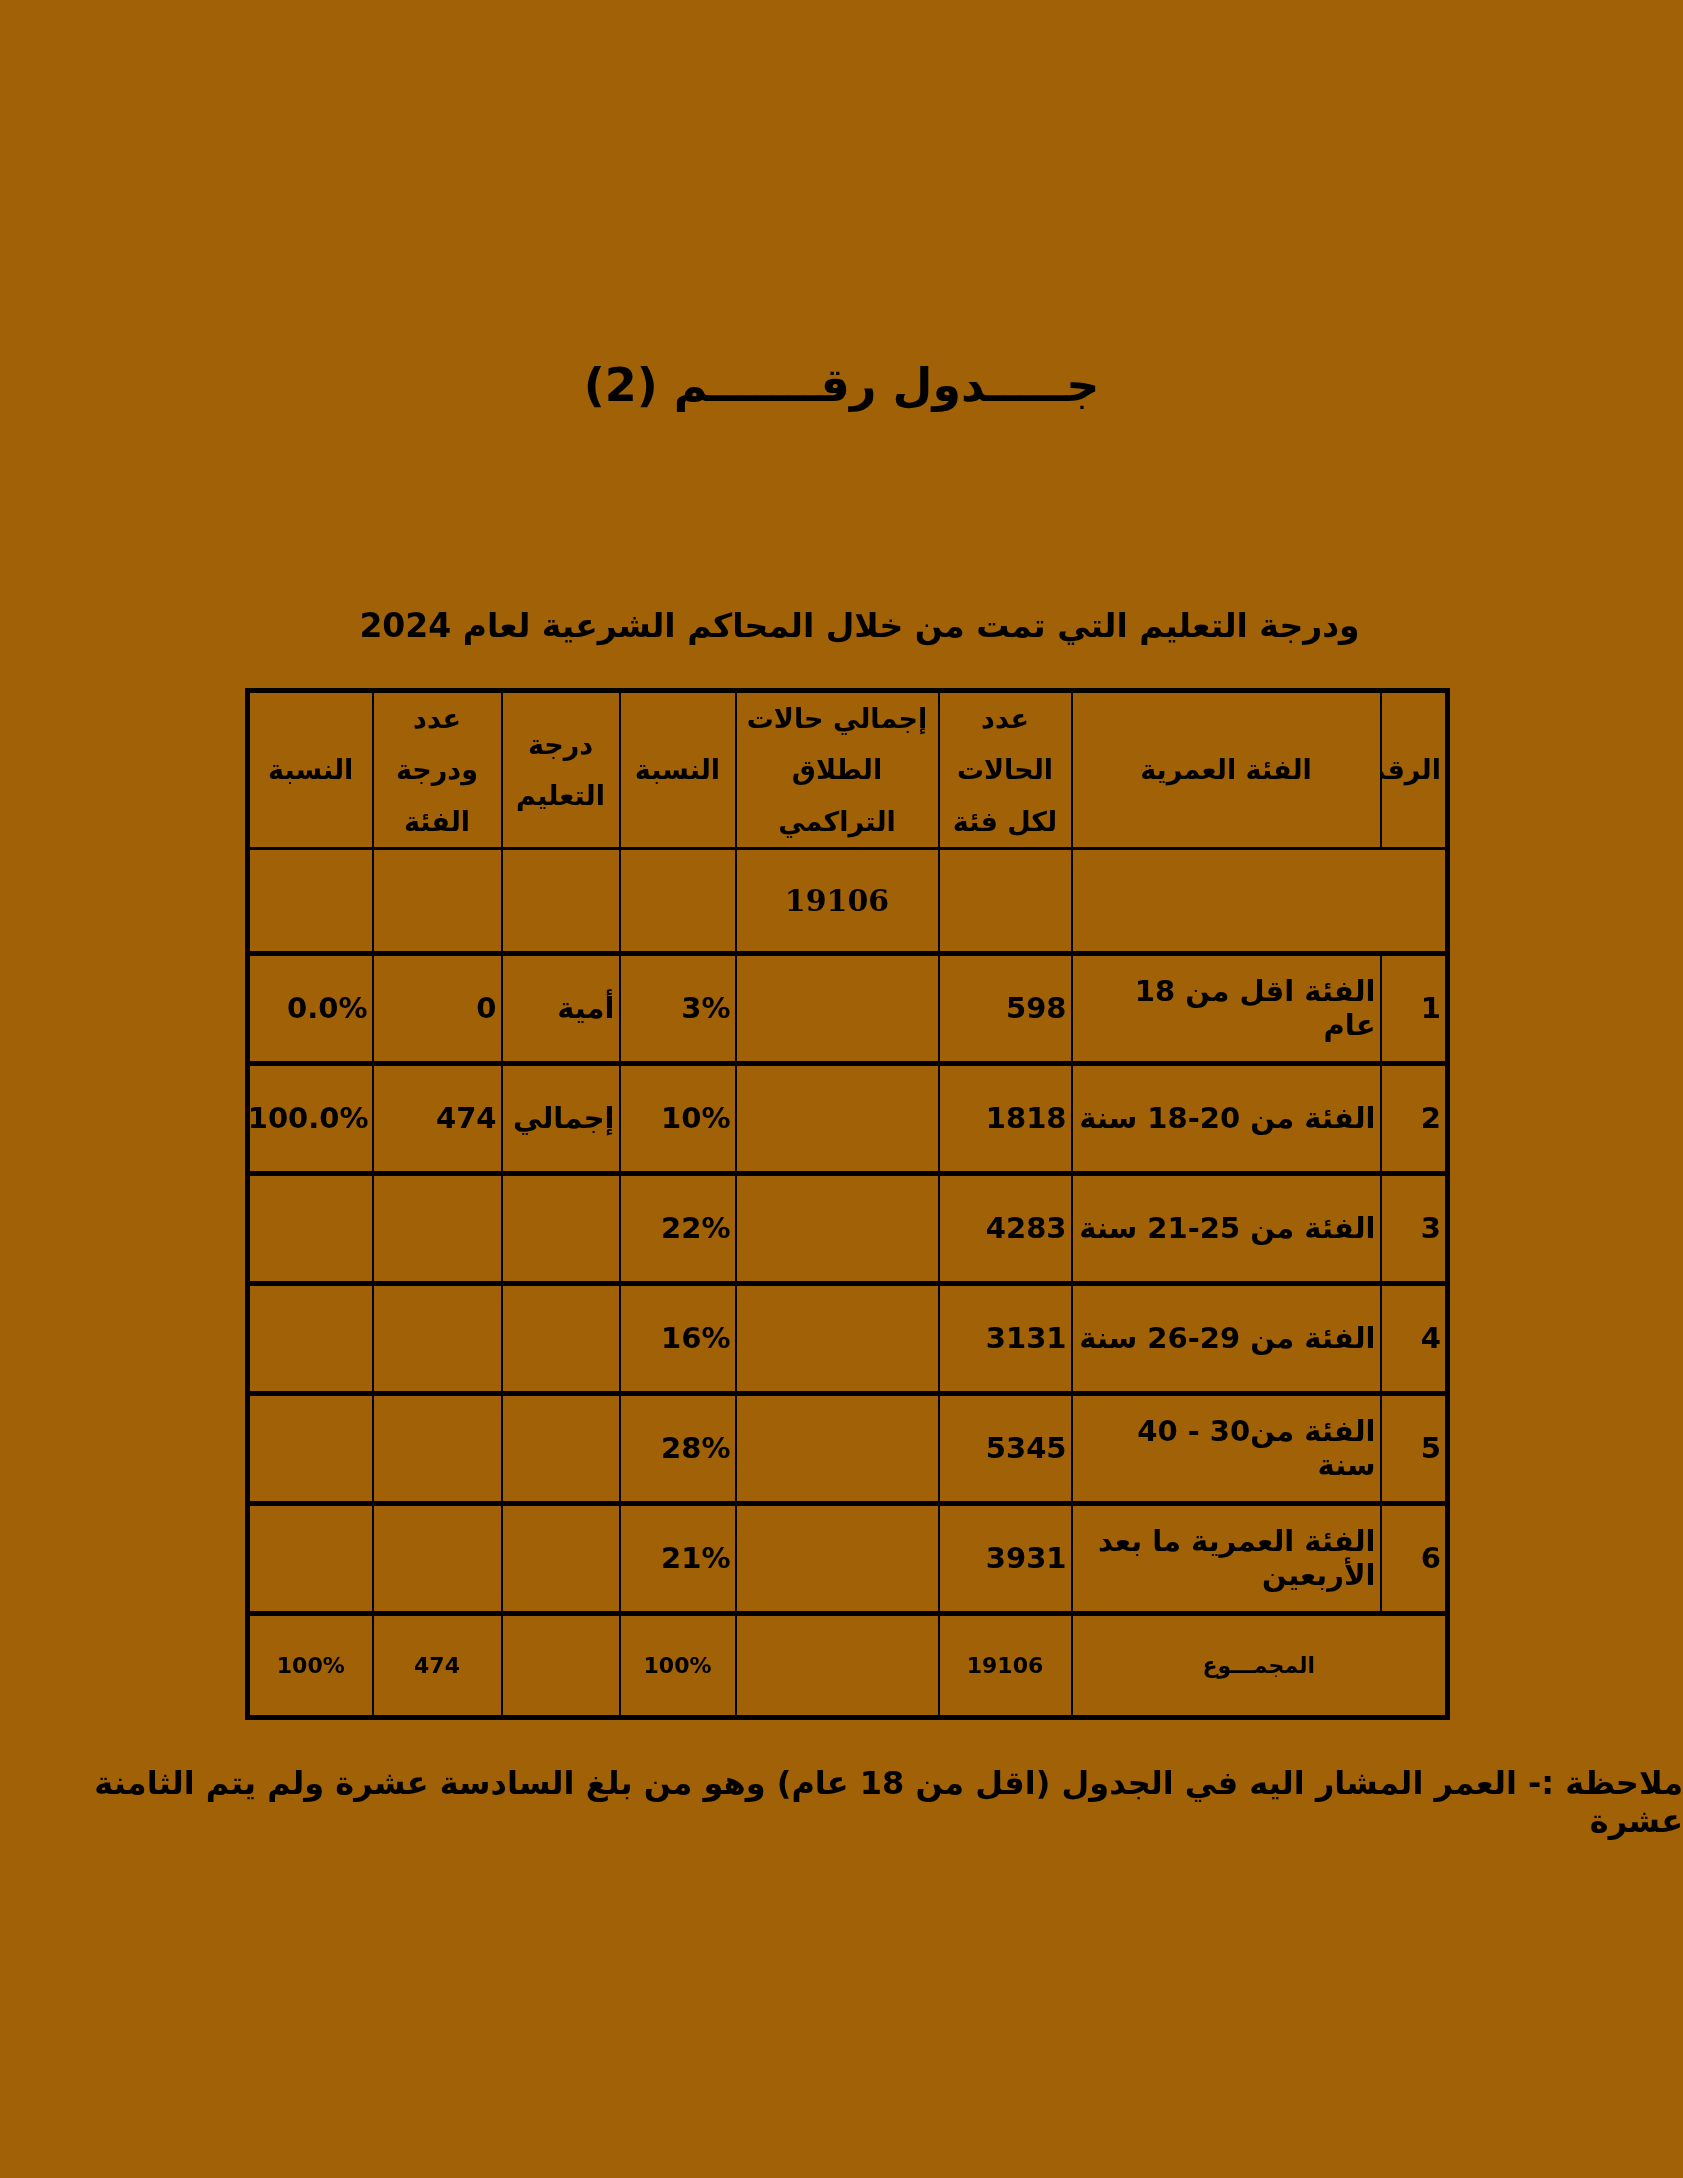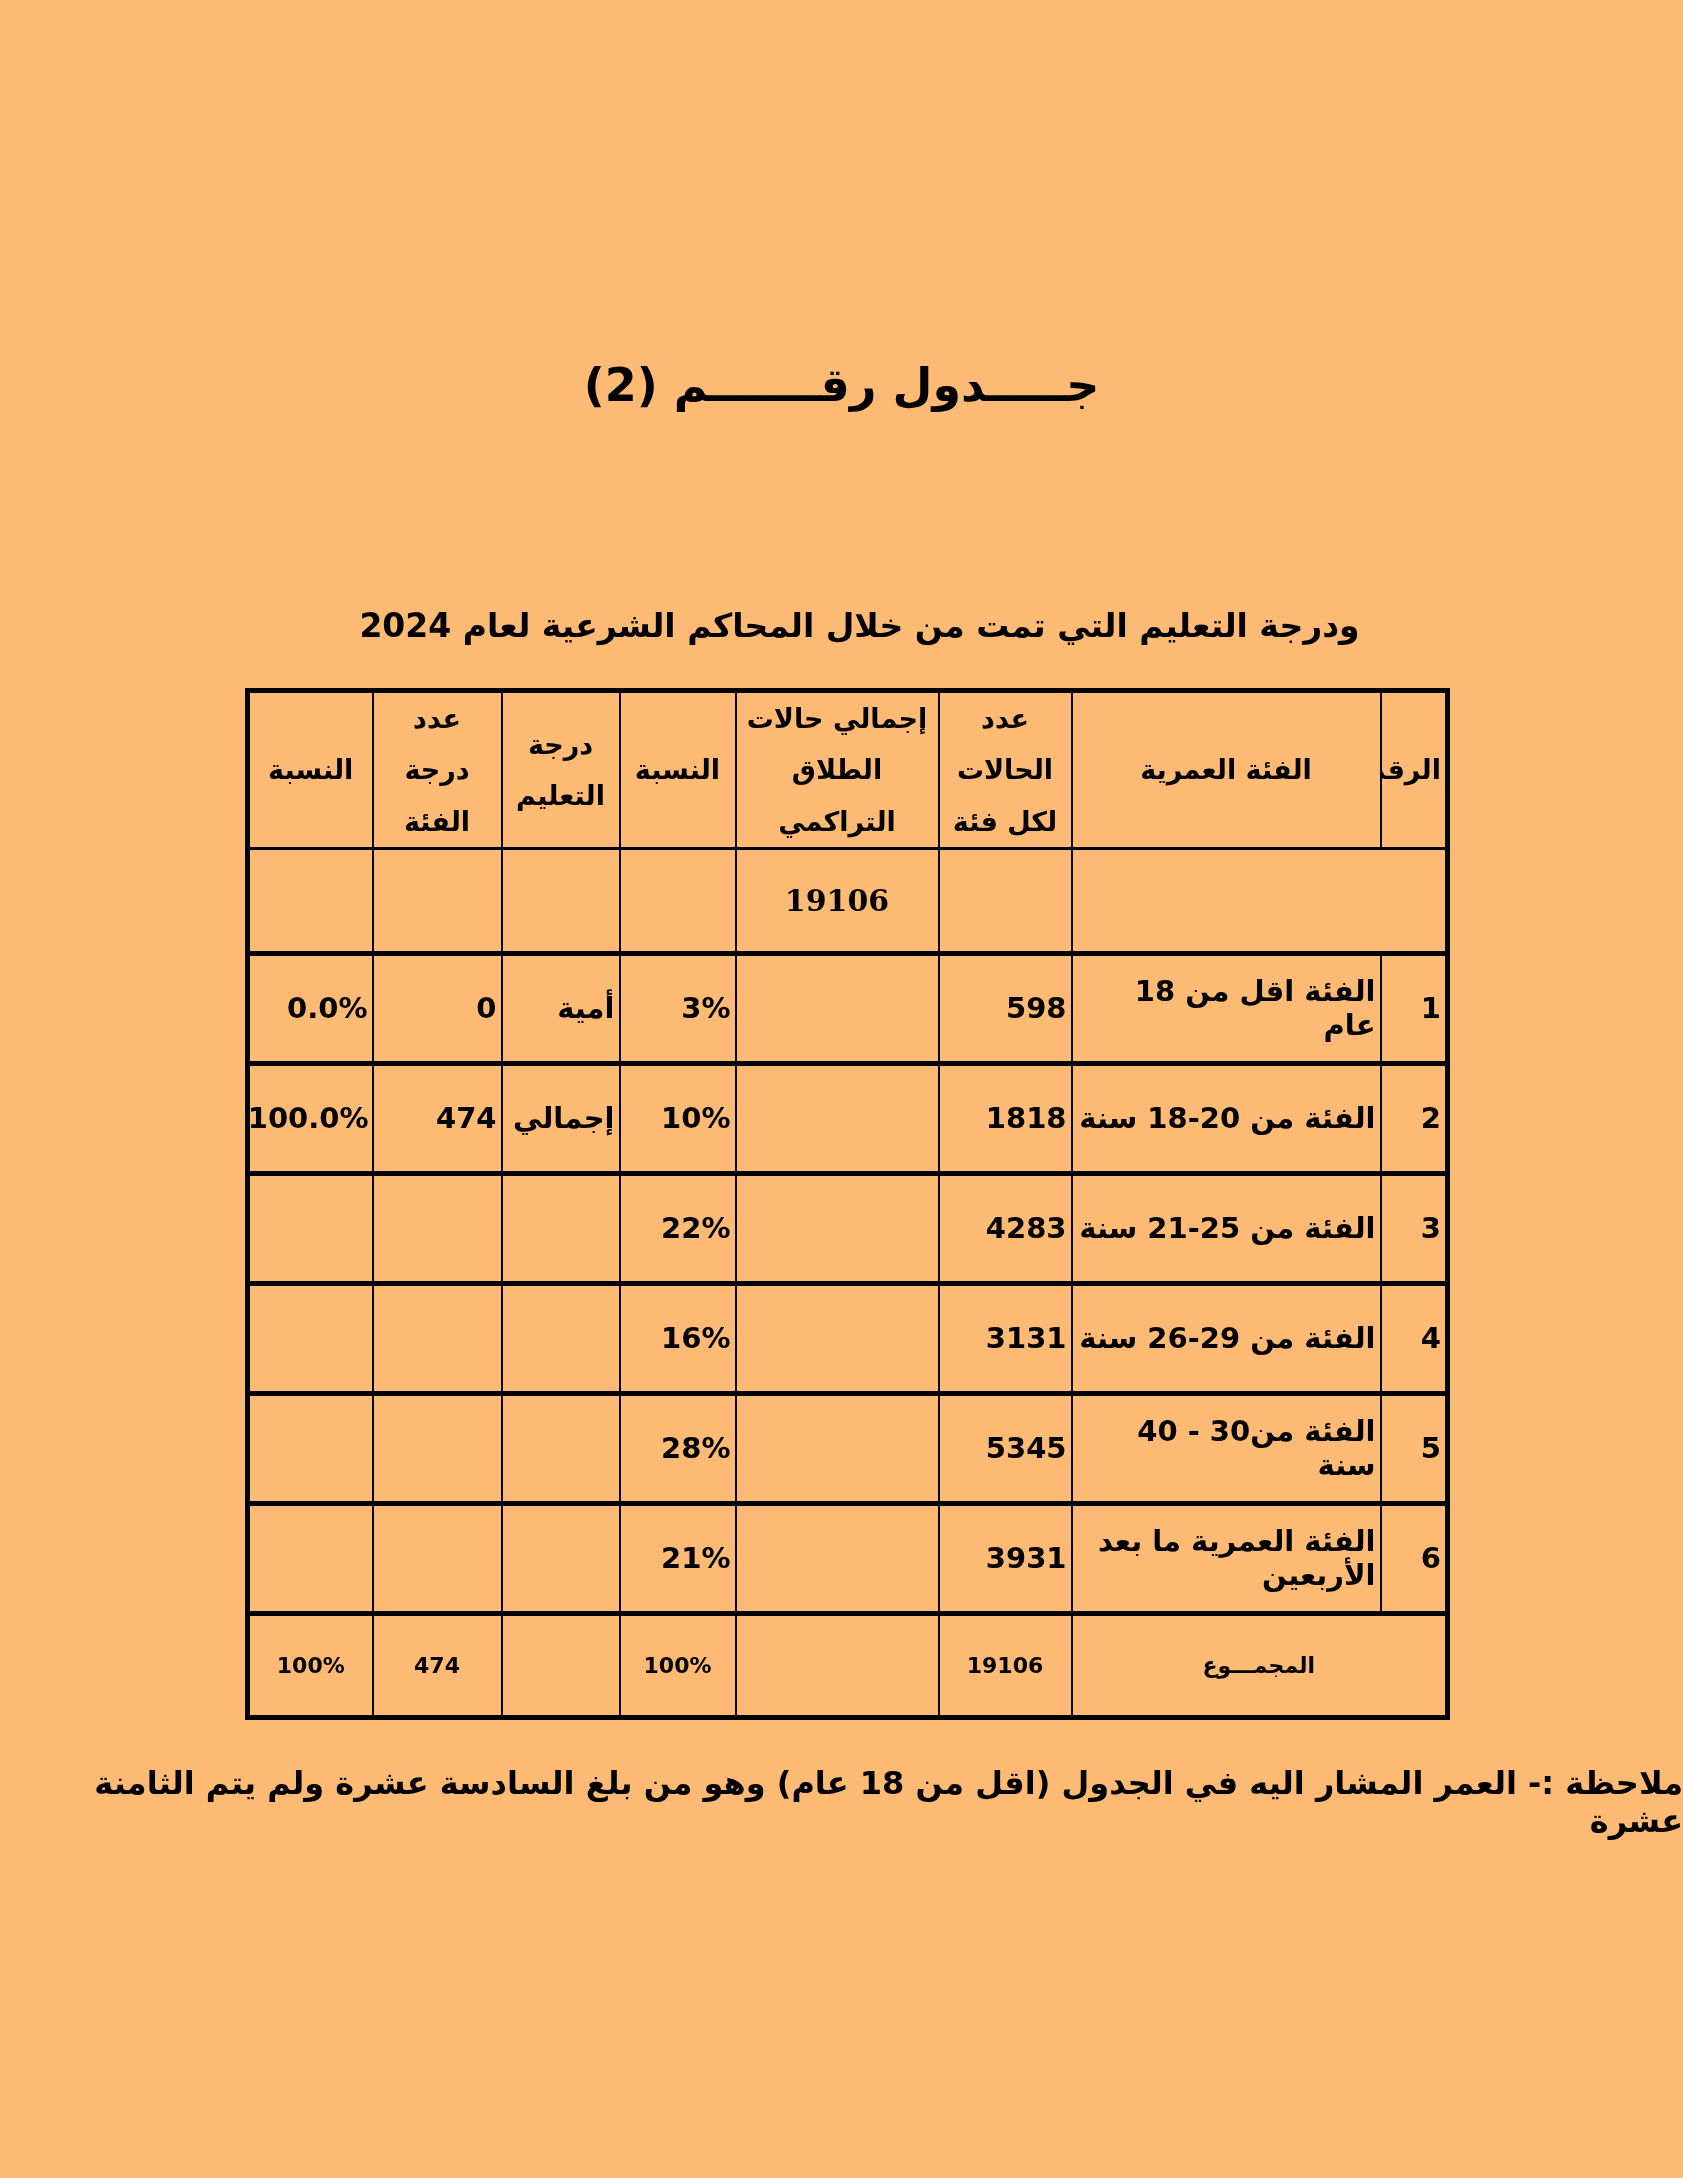--- a/index.html
+++ b/index.html
@@ -3,21 +3,21 @@
 <meta charset="utf-8">
 <style>
   html,body{margin:0;padding:0;background:#ffffff;}
   body{
     width:1683px;height:2178px;
     font-family:"DejaVu Sans", sans-serif;
     color:#000;
     direction:rtl;
     position:relative;
   }
-  .page{position:absolute;inset:0;background:#fdba74;}
+  .page{position:absolute;inset:0;background:#a16207;}
 
   .doc-title{
     position:absolute;top:358px;left:0;right:0;
     text-align:center;
     font-size:46px;font-weight:bold;
     letter-spacing:1px;
   }
   .doc-subtitle1{
     position:absolute;top:529px;left:0;right:0;
     text-align:center;
@@ -96,21 +96,21 @@
         <div>الطلاق التراكمي</div>
       </td>
       <td>
             <div>النسبة</div>
           </td>
       <td>
         <div>درجة</div>
         <div>التعليم</div>
       </td>
       <td>
-        <div>عدد درجة</div>
+        <div>عدد ودرجة</div>
         <div>الفئة</div>
       </td>
       <td>
             <div>النسبة</div>
           </td>
     </tr>
 
     <tr class="subhdr">
       <td colspan="2"></td>
       <td></td>

